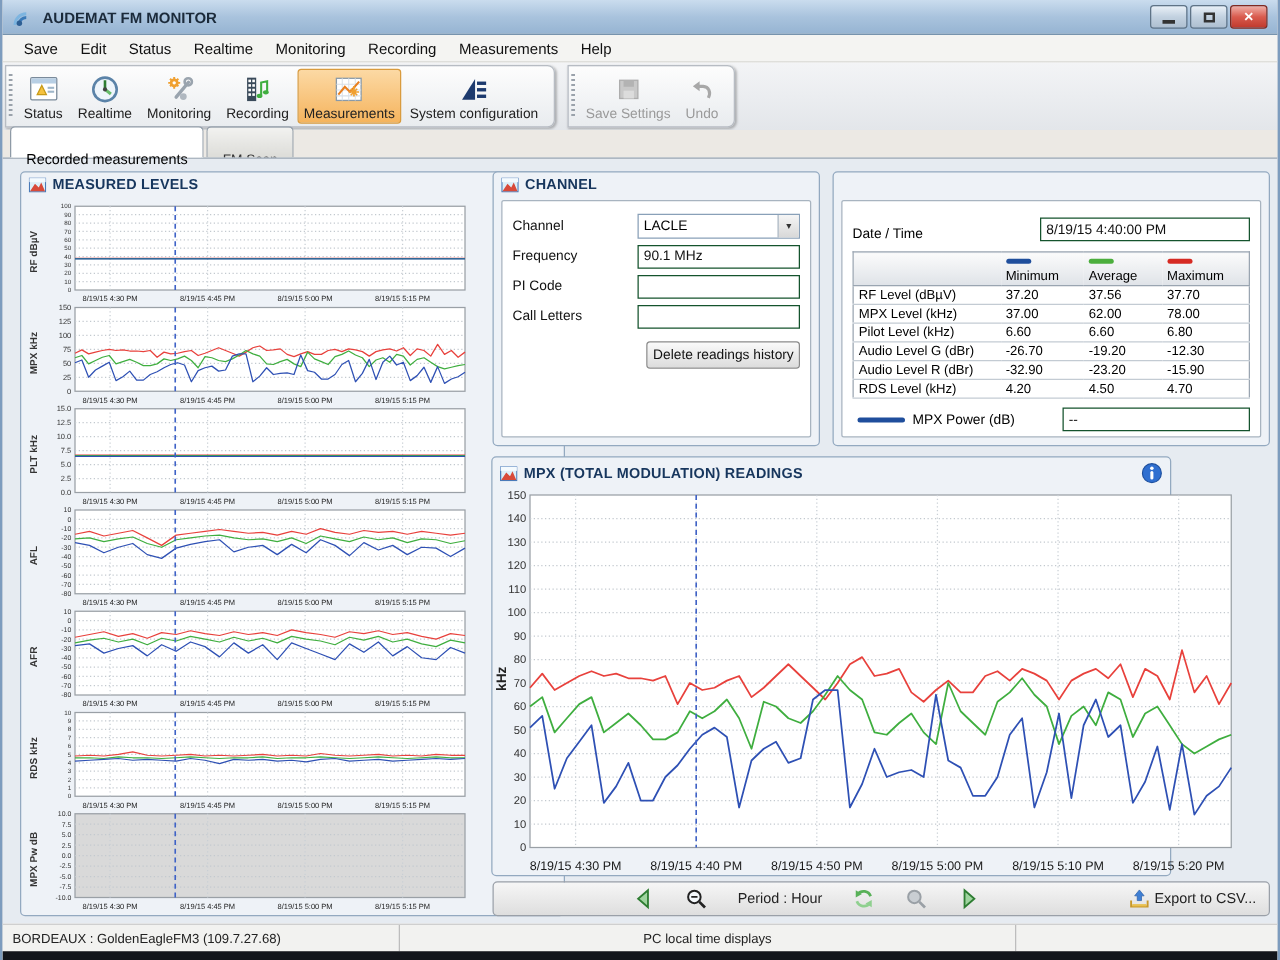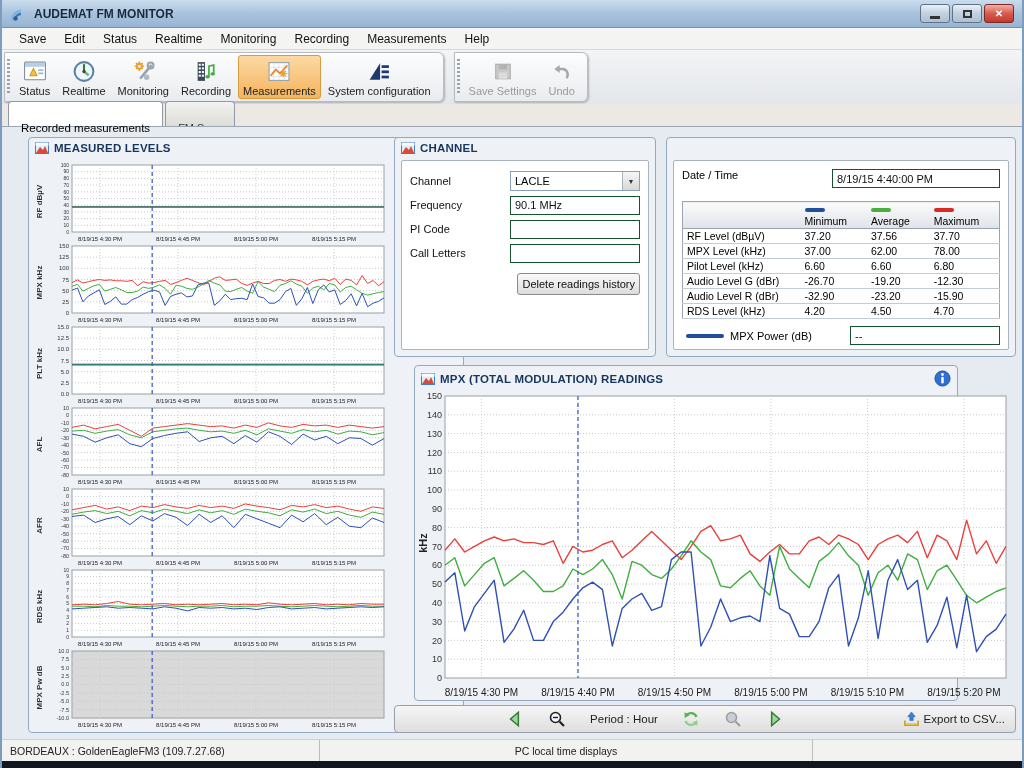--- a/index.html
+++ b/index.html
@@ -49,21 +49,21 @@
   .tab.inactive { background:linear-gradient(#f2f2f0,#dcdcd8); height:18px; font-size:11px; color:#333; }
 
   
   .content { position:absolute; left:0; top:126px; width:100%; height:613px; background:#e6ebf1; border-top:1px solid #9aa6b2; }
   .panel { position:absolute; background:#eef2f7; border:1px solid #93a9c0; border-radius:4px; }
   .phead { display:flex; align-items:center; gap:5px; padding:4px 6px 2px; }
   .phead .ptitle { font-size:11.5px; font-weight:bold; color:#17365d; letter-spacing:.2px; }
   .phead svg.picon { width:14px; height:12px; }
   .phead .info { margin-left:auto; width:17px; height:17px; }
 
-  .panel.measured { left:26px; top:10px; width:436px; height:596px; }
+  .panel.measured { left:14px; top:10px; width:436px; height:596px; }
   .mini-rows { position:absolute; left:4px; top:24px; right:4px; bottom:4px; }
   .mini-row { display:flex; height:81px; }
   .rotwrap { width:13px; position:relative; }
   .rotwrap .rot { position:absolute; left:-34px; top:50%; width:80px; margin-top:-6px;
     transform:rotate(-90deg); font-size:8px; font-weight:bold; color:#333; text-align:center; white-space:nowrap; }
   .mini-chart { flex:1; height:81px; }
 
   .panel.channel { left:392px; top:10px; width:262px; height:220px; }
   .panel.current { left:664px; top:10px; width:350px; height:220px; }
   .pbody { position:absolute; left:6px; right:6px; top:22px; bottom:6px; background:#fff; border:1px solid #a8b4c0; border-radius:2px; padding:8px; }
@@ -73,34 +73,34 @@
   .finput { margin-left:auto; width:130px; height:19px; border:1px solid #14532d; background:#fff;
     font-size:11px; font-family:"Liberation Sans",sans-serif; padding:0 4px; color:#111; }
   .fselect { margin-left:auto; width:130px; height:20px; border:1px solid #89a0b8; background:#fff;
     display:flex; align-items:center; font-size:11px; }
   .fselect .sval { flex:1; padding-left:4px; }
   .fselect .sarrow { width:17px; height:18px; background:linear-gradient(#f5f5f5,#d8d8d8);
     border-left:1px solid #a8b4c0; display:flex; align-items:center; justify-content:center; font-size:7px; color:#333; }
   .del-btn { display:block; margin:8px 0 0 auto; height:22px; padding:0 4px; font-size:11px;
     font-family:"Liberation Sans",sans-serif; background:linear-gradient(#fafafa,#dcdcdc); border:1px solid #8a8a8a; border-radius:3px; color:#111; }
 
-  .dt-row { display:flex; align-items:flex-start; height:24px;gap:28px; }
+  .dt-row { display:flex; align-items:flex-end; height:24px;gap:28px; }
   .dt-row .flabel { font-size:11px; }
   .dt-row .finput { width:168px; }
   table.meas { border-collapse:collapse; width:100%; margin-top:8px; border:1px solid #9aa5b1; }
   table.meas th, table.meas td { font-size:10.5px; font-weight:normal; text-align:left; padding:1px 4px; border-bottom:1px solid #c3cbd3; }
   table.meas th { background:linear-gradient(#fbfbfb,#dfe3e8); border-bottom:1px solid #9aa5b1; }
   table.meas .sw { display:inline-block; width:20px; height:4px; border-radius:2px; vertical-align:middle; margin-right:4px; }
   td.lbl, th.lbl { width:118px; }
   .mpxp-row { display:flex; align-items:center; margin-top:7px; }
   .mpxp-row .sw { display:inline-block; width:38px; height:4px; border-radius:2px; background:#1f4e9c; margin:0 6px 0 4px; }
   .mpxp-row .flabel { font-size:11px; }
   .mpxp-row .finput { width:150px; }
 
-  .panel.mpx { left:412px; top:238px; width:544px; height:336px; }
+  .panel.mpx { left:391px; top:238px; width:544px; height:336px; }
   .mpx-body { position:absolute; left:2px; top:24px; right:4px; bottom:2px; display:flex; }
   .klabelwrap { width:15px; position:relative; }
   .klabelwrap .rot { position:absolute; left:-26px; top:50%; width:64px; margin-top:-7px; transform:rotate(-90deg);
     font-size:11px; font-weight:bold; color:#222; text-align:center; }
   .main-chart { flex:1; height:308px; }
 
   .ctoolbar { position:absolute; left:392px; top:578px; width:622px; height:28px;
     background:linear-gradient(#f6f6f6,#dedede); border:1px solid #9aa0a8; border-radius:4px;
     display:flex; align-items:center; padding:0 8px; }
   .ct-center { display:flex; align-items:center; gap:24px; margin:0 auto; transform:translateX(-60px); }

